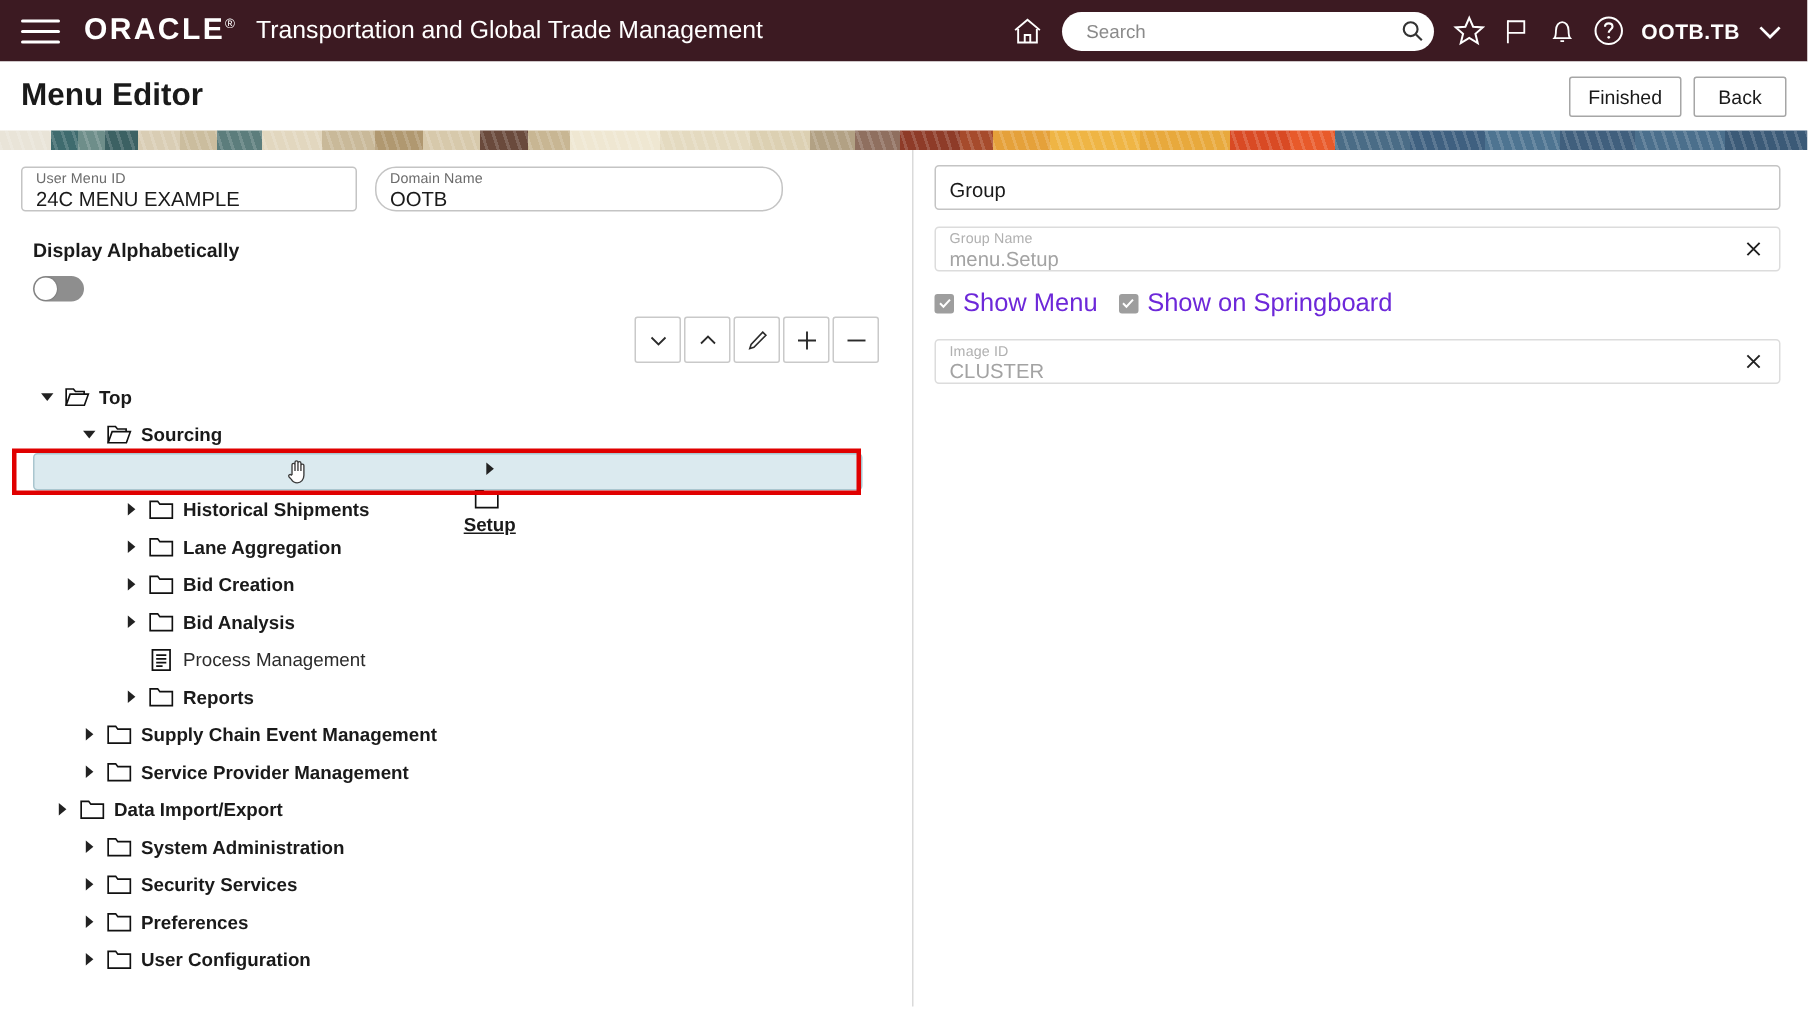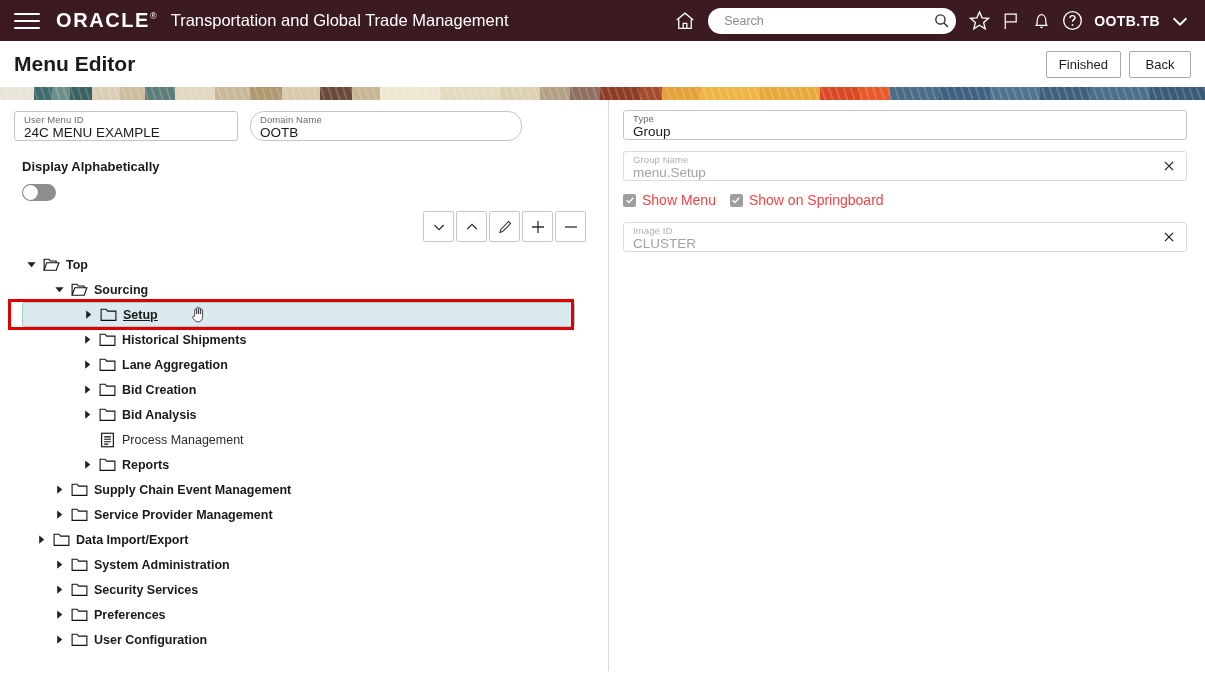--- a/index.html
+++ b/index.html
@@ -369,22 +369,22 @@
   }
   .cb {
     width: 13px; height: 13px;
     background: #9e9e9e;
     border-radius: 2px;
     display: flex; align-items: center; justify-content: center;
     flex: 0 0 13px;
     cursor: pointer;
   }
   .cb-label {
-    font-size: 14px;
-    color: #ef4444;
+    font-size: 17px;
+    color: #6d28d9;
     margin-right: 8px;
     white-space: nowrap;
     text-align: center;
   }
 </style>
 </head>
 <body>
 
 <div class="appbar">
   <div class="hamburger">
@@ -533,21 +533,21 @@
             </svg>
           </span>
           <span class="ticon">
             <svg width="17" height="15" viewBox="0 0 20 17" fill="none" stroke="#111" stroke-width="1.3">
               <path d="M1.3 15.2 V2.4 H7 L8.6 4.4 H15.4 V6.3"></path>
               <path d="M1.3 15.2 L4.4 6.5 H18.7 L15.6 15.2 Z"></path>
             </svg>
           </span>
           <span class="tlabel">Sourcing</span>
         </div>
-        <div class="tnode selected" style="padding-left: 56px;">
+        <div class="tnode selected" style="padding-left: 56px; flex-direction: column;">
           <span class="twist">
             <svg width="11" height="11" viewBox="0 0 12 12">
               <path d="M3.5 1.5 L3.5 10.5 L9 6 Z" fill="#222"></path>
             </svg>
           </span>
           <span class="ticon">
             <svg width="17" height="15" viewBox="0 0 20 17" fill="none" stroke="#111" stroke-width="1.3">
               <path d="M1.3 15.4 V2.3 H7.2 L8.9 4.5 H18.7 V15.4 Z"></path>
             </svg>
           </span>
@@ -724,21 +724,20 @@
           <span class="tlabel">User Configuration</span>
         </div>
       </div>
   </div>
 
   <div class="vdivider"></div>
 
   <div class="right-pane">
 
     <div class="field right-field">
-      <div class="field-label">Type</div>
       <div class="field-value">Group</div>
     </div>
 
     <div class="field right-field disabled">
       <div class="field-label muted">Group Name</div>
       <div class="field-value muted">menu.Setup</div>
       <span class="clear-x">
         <svg width="14" height="14" viewBox="0 0 24 24" fill="none" stroke="#222" stroke-width="2.2">
             <path d="M5 5 L19 19 M19 5 L5 19"></path>
           </svg>

